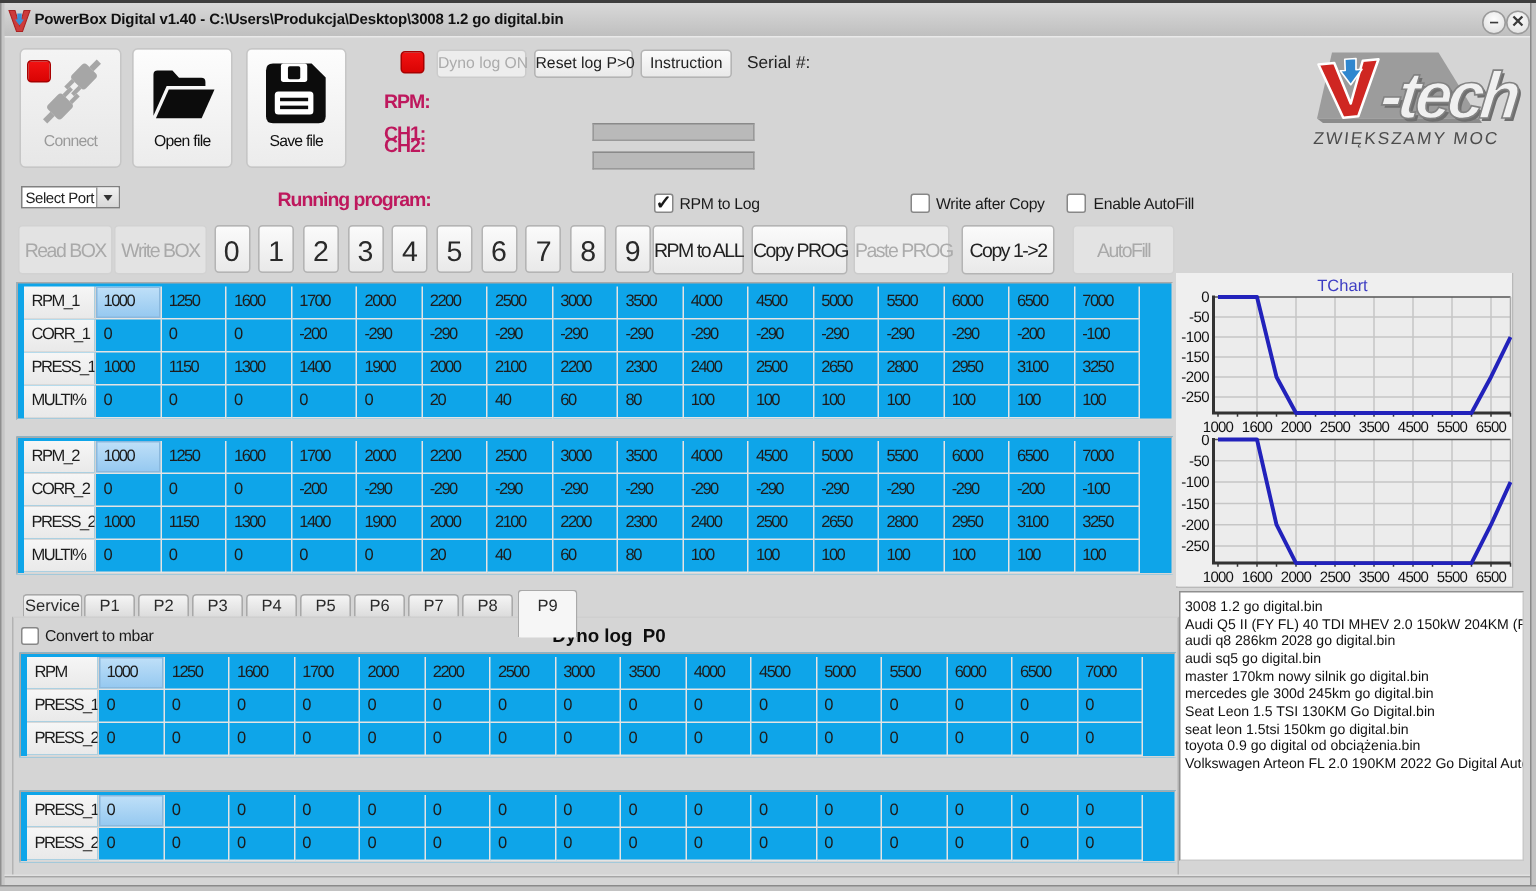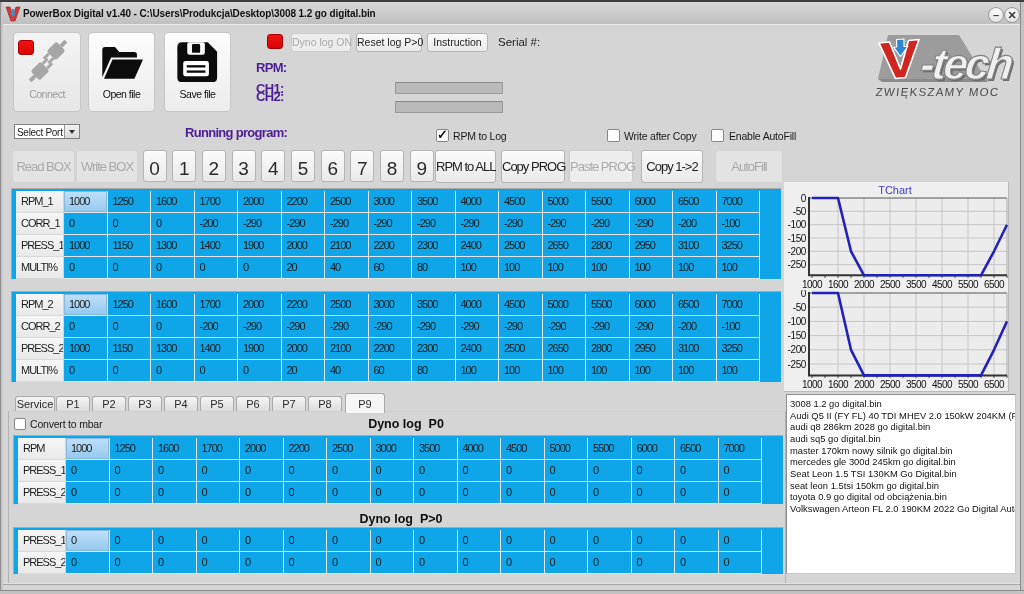--- a/index.html
+++ b/index.html
@@ -17,36 +17,36 @@
 .bigbtn{position:absolute;top:32px;height:80px;background:linear-gradient(#fdfdfd,#ececec);border:1px solid #c6c6c6;border-radius:4px;text-align:center;font-size:12px;color:#111}
 .bigbtn .lab{position:absolute;bottom:11px;width:100%;text-align:center;font-size:10.5px;letter-spacing:-0.5px}
 .bigbtn.dis{background:linear-gradient(#f4f4f4,#e7e7e7);color:#9a9a9a}
 .redsq{position:absolute;width:16px;height:15px;background:linear-gradient(#f21212,#d90404);border:1px solid #a80000;border-radius:3px}
 .btn{position:absolute;background:linear-gradient(#fbfbfb,#e9e9e9);border:1px solid #b4b4b4;border-radius:3px;color:#222;text-align:center}
 .btn.sm{top:33px;height:19px;font-size:10.5px;line-height:17px;white-space:nowrap}
 .btn.md{top:150px;height:33px;font-size:13px;letter-spacing:-1px;line-height:31px;white-space:nowrap}
 .btn.num{top:150px;height:32px;width:24px;font-size:19px;line-height:36px;color:#2a2a2a}
 .btn.dis{background:#e3e3e3;border-color:#d2d2d2;color:#a9a9a9}
 .btn.dis2{background:#ededed;border-color:#cbcbcb;color:#ababab}
-.blab{position:absolute;font-weight:bold;font-size:13px;letter-spacing:-0.7px;color:#4c1d95}
+.blab{position:absolute;font-weight:bold;font-size:13px;letter-spacing:-0.7px;color:#be185d}
 .pbar{position:absolute;left:395px;width:108px;height:12px;background:#b9b9b9;border:1px solid #999;border-top-color:#8a8a8a}
 .cb{position:absolute;width:13px;height:13px;background:#fff;border:1px solid #878787;border-radius:2px}
 .cb .tick{position:absolute;left:0px;top:-3px;font-size:13px;font-weight:bold;color:#1a1a1a}
 .cblab{position:absolute;font-size:10.5px;letter-spacing:-0.2px;color:#1a1a1a}
 #selport{left:14px;top:124px;width:66px;height:15px;background:#fff;border:1px solid #808080}
 #selport .t{position:absolute;left:2px;top:1.5px;font-size:10px;letter-spacing:-0.3px;color:#222;white-space:nowrap}
 #selport .ar{position:absolute;right:0;top:0;width:15px;height:13px;background:linear-gradient(#f2f2f2,#d8d8d8);border-left:1px solid #9a9a9a}
 #selport .ar:after{content:"";position:absolute;left:4px;top:5px;border:3.5px solid transparent;border-top:4.5px solid #333}
 .gridc{position:absolute;background:#0ea5e9;border:1px solid #a9a9a9;border-bottom-color:#d6d6d6;border-right-color:#d6d6d6}
 .grow{position:absolute;left:4px;height:22px;width:762px}
 .ghead{position:absolute;left:0;top:0;width:48px;height:22px;background:linear-gradient(#f6f6f6,#e9e9e9);border-right:1px solid #d4d4d4;border-bottom:1px solid #d9d9d9;font-size:11px;letter-spacing:-1px;color:#1c1c1c;line-height:21px;padding-left:5px;white-space:nowrap;overflow:hidden}
 .gcell{position:absolute;top:0;width:43.5px;height:22px;border-right:1px solid #e4e4e4;border-bottom:1px solid #e4e4e4;font-size:11px;letter-spacing:-1px;color:#1c1c1c;line-height:21px;padding-left:5px}
 .gcell.hl{background:linear-gradient(#c0e0f8,#94c8f0);box-shadow:inset 0 0 0 1px #8ab8dd}
 .tab{position:absolute;top:396px;height:15px;background:linear-gradient(#f5f5f5,#dcdcdc);border:1px solid #a9a9a9;border-bottom:none;border-radius:3px 3px 0 0;font-size:11px;color:#2a2a2a;text-align:center;line-height:15px}
-.tab.act{top:393px;height:20px;background:#f6f6f6;line-height:21px;z-index:5}
+.tab.act{top:393px;height:32px;background:#f6f6f6;line-height:21px;z-index:5}
 .btitle{position:absolute;font-weight:bold;font-size:12.5px;color:#0d0d0d}
 #flist{left:786px;top:394px;width:230px;height:180px;background:#fff;border:1px solid #8f8f8f;border-bottom-color:#c9c9c9;border-right-color:#c9c9c9;overflow:hidden;padding:3px 0 0 3px}
 #flist .fi{font-size:9.4px;line-height:11.65px;color:#111;white-space:nowrap}
 .chart{position:absolute}
 #chartbox{left:784px;top:182px;width:225px;height:210px;background:#efefef;border:1px solid #b9b9b9}
 #tabpage{left:8px;top:411px;width:778px;height:173px;border:1px solid #b3b3b3;border-top:1px solid #cfcfcf;border-bottom:none}
 #botline{left:3px;top:583px;width:1017px;height:2px;background:#e0e0e0;border-bottom:1px solid #a6a6a6}
 </style></head><body>
 <div id="win">
 <div class="abs" id="client"></div>
@@ -308,21 +308,20 @@
 <div class="tab" style="left:128px;width:34px">P3</div>
 <div class="tab" style="left:164px;width:34px">P4</div>
 <div class="tab" style="left:200px;width:34px">P5</div>
 <div class="tab" style="left:236px;width:34px">P6</div>
 <div class="tab" style="left:272px;width:34px">P7</div>
 <div class="tab" style="left:308px;width:34px">P8</div>
 <div class="tab act" style="left:345px;width:40px">P9</div>
 <div class="cb" style="left:14px;top:418px;width:12px;height:12px"></div>
 <div class="cblab" style="left:30px;top:418px">Convert to mbar</div>
 <div class="btitle" style="left:256px;top:417px;width:300px;text-align:center">Dyno log&nbsp;&nbsp;P0</div>
-<div class="btitle" style="left:251px;top:512px;width:300px;text-align:center">Dyno log&nbsp;&nbsp;P&gt;0</div>
 <div class="gridc" style="left:13px;top:435px;width:771px;height:70px">
       <div class="grow" style="top:2px">
         <div class="ghead">RPM</div>
         <div class="gcell hl" style="left:48px">1000</div>
         <div class="gcell" style="left:91.5px">1250</div>
         <div class="gcell" style="left:135.0px">1600</div>
         <div class="gcell" style="left:178.5px">1700</div>
         <div class="gcell" style="left:222.0px">2000</div>
         <div class="gcell" style="left:265.5px">2200</div>
         <div class="gcell" style="left:309.0px">2500</div>

